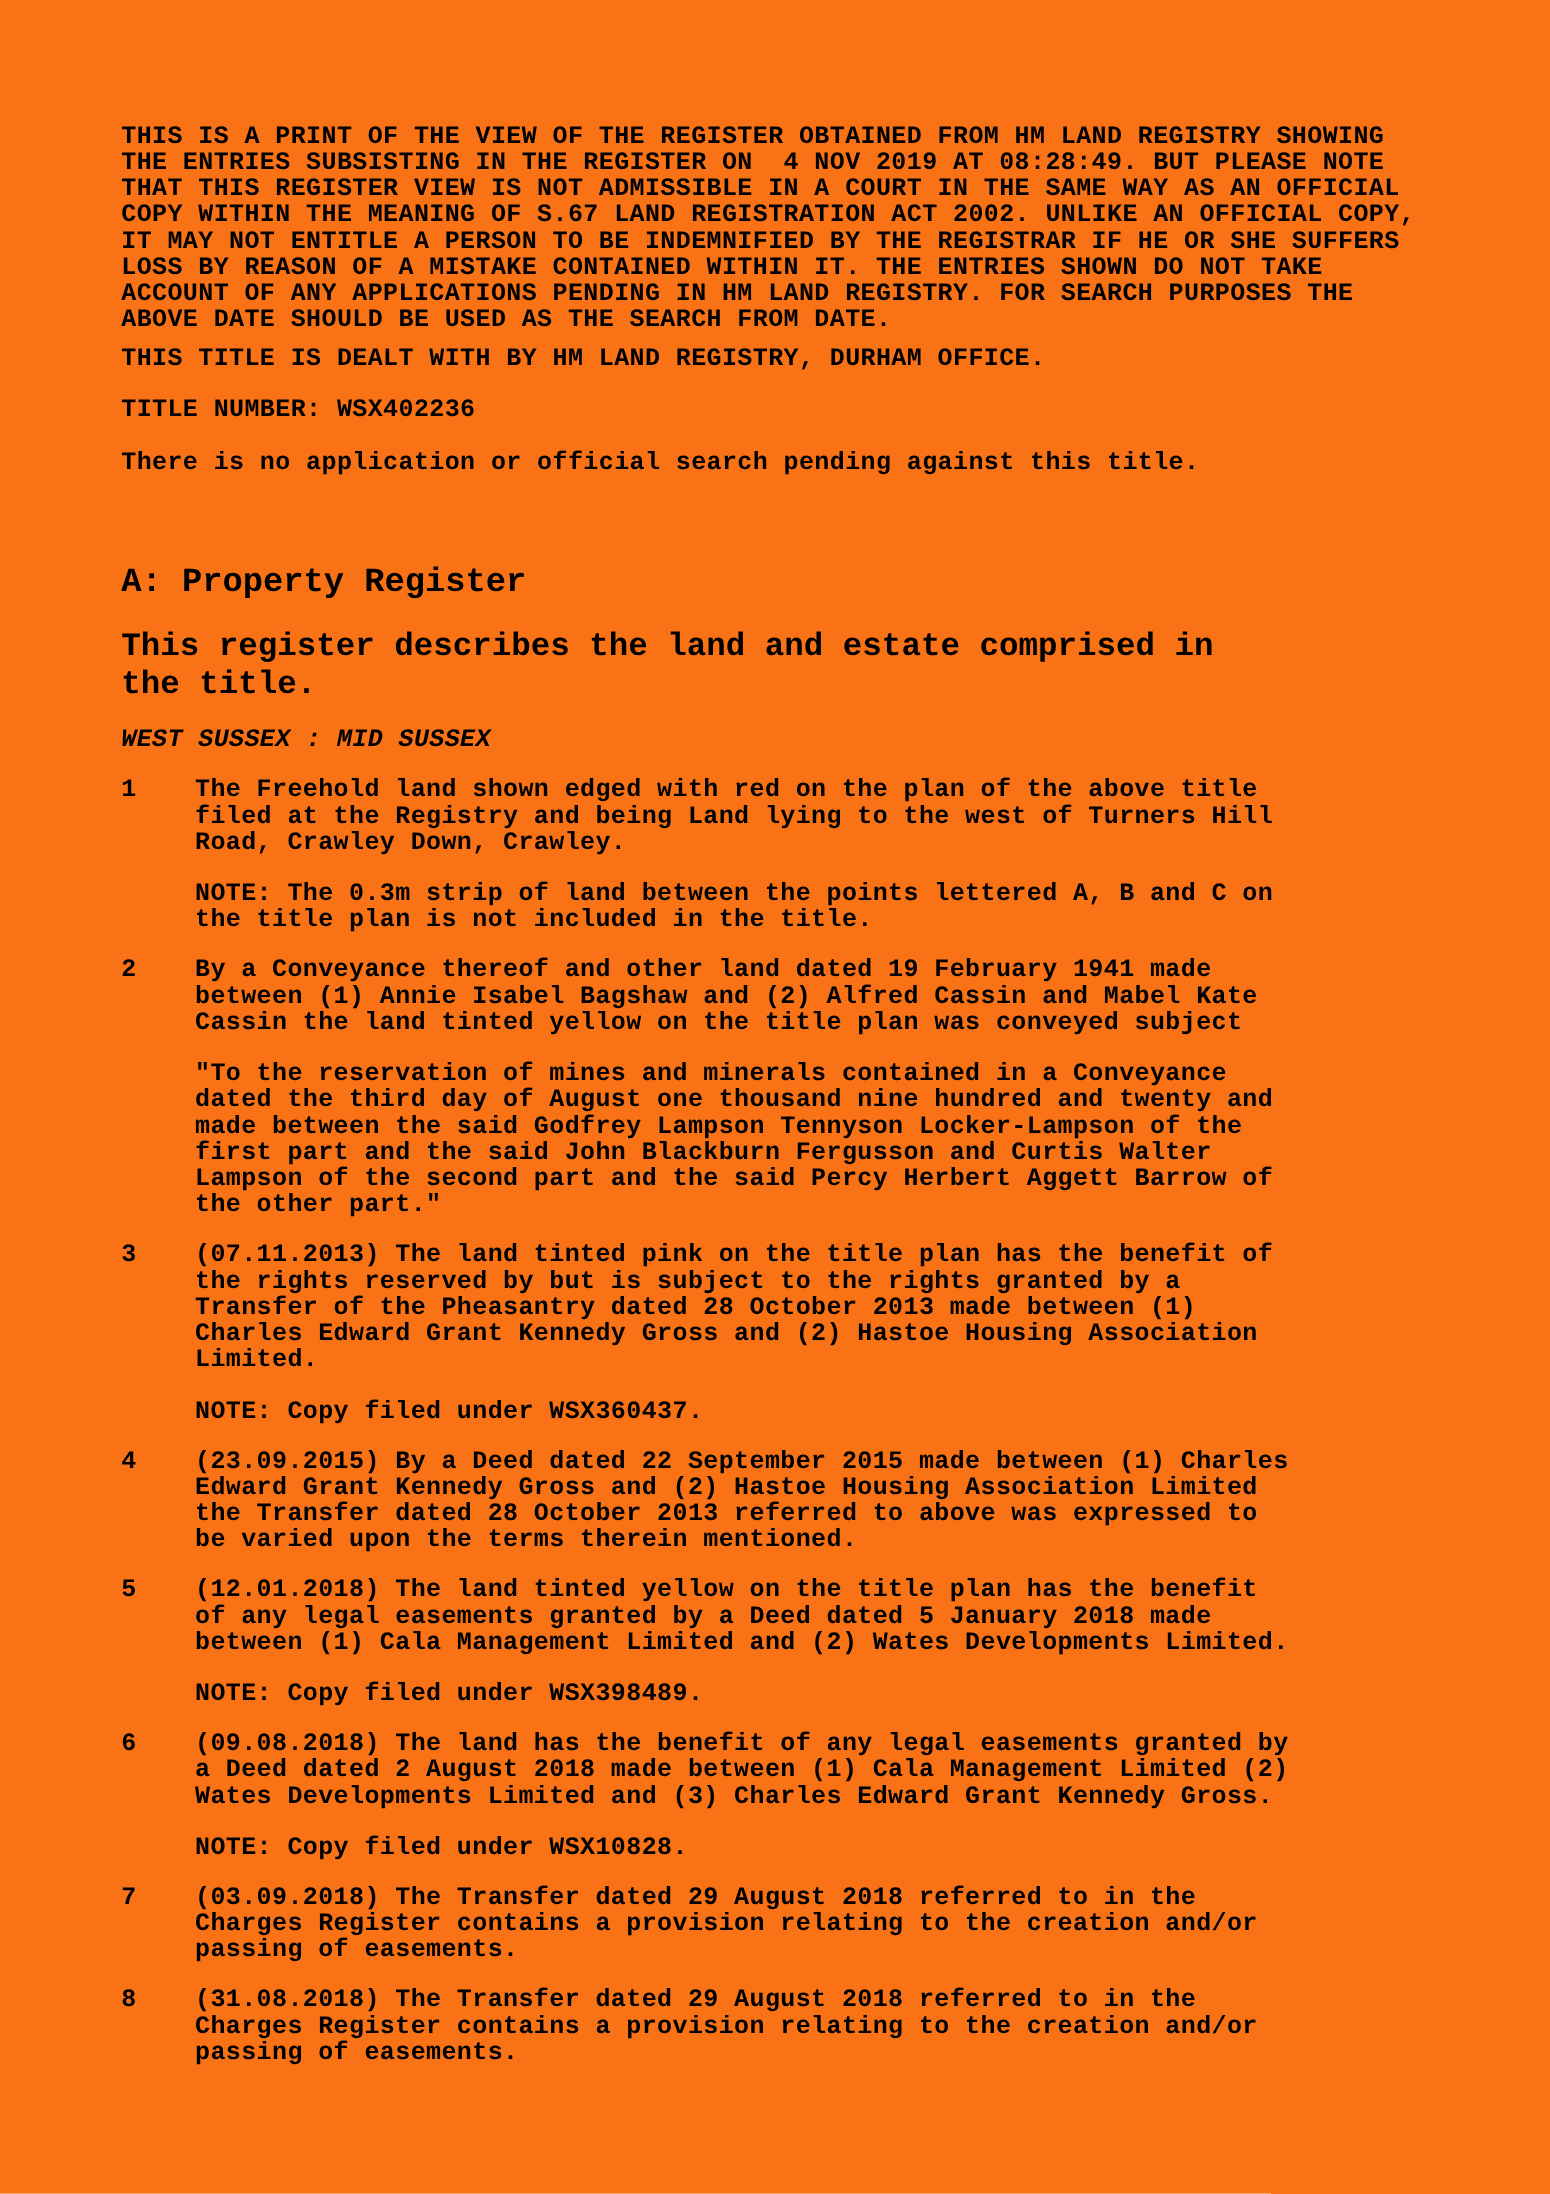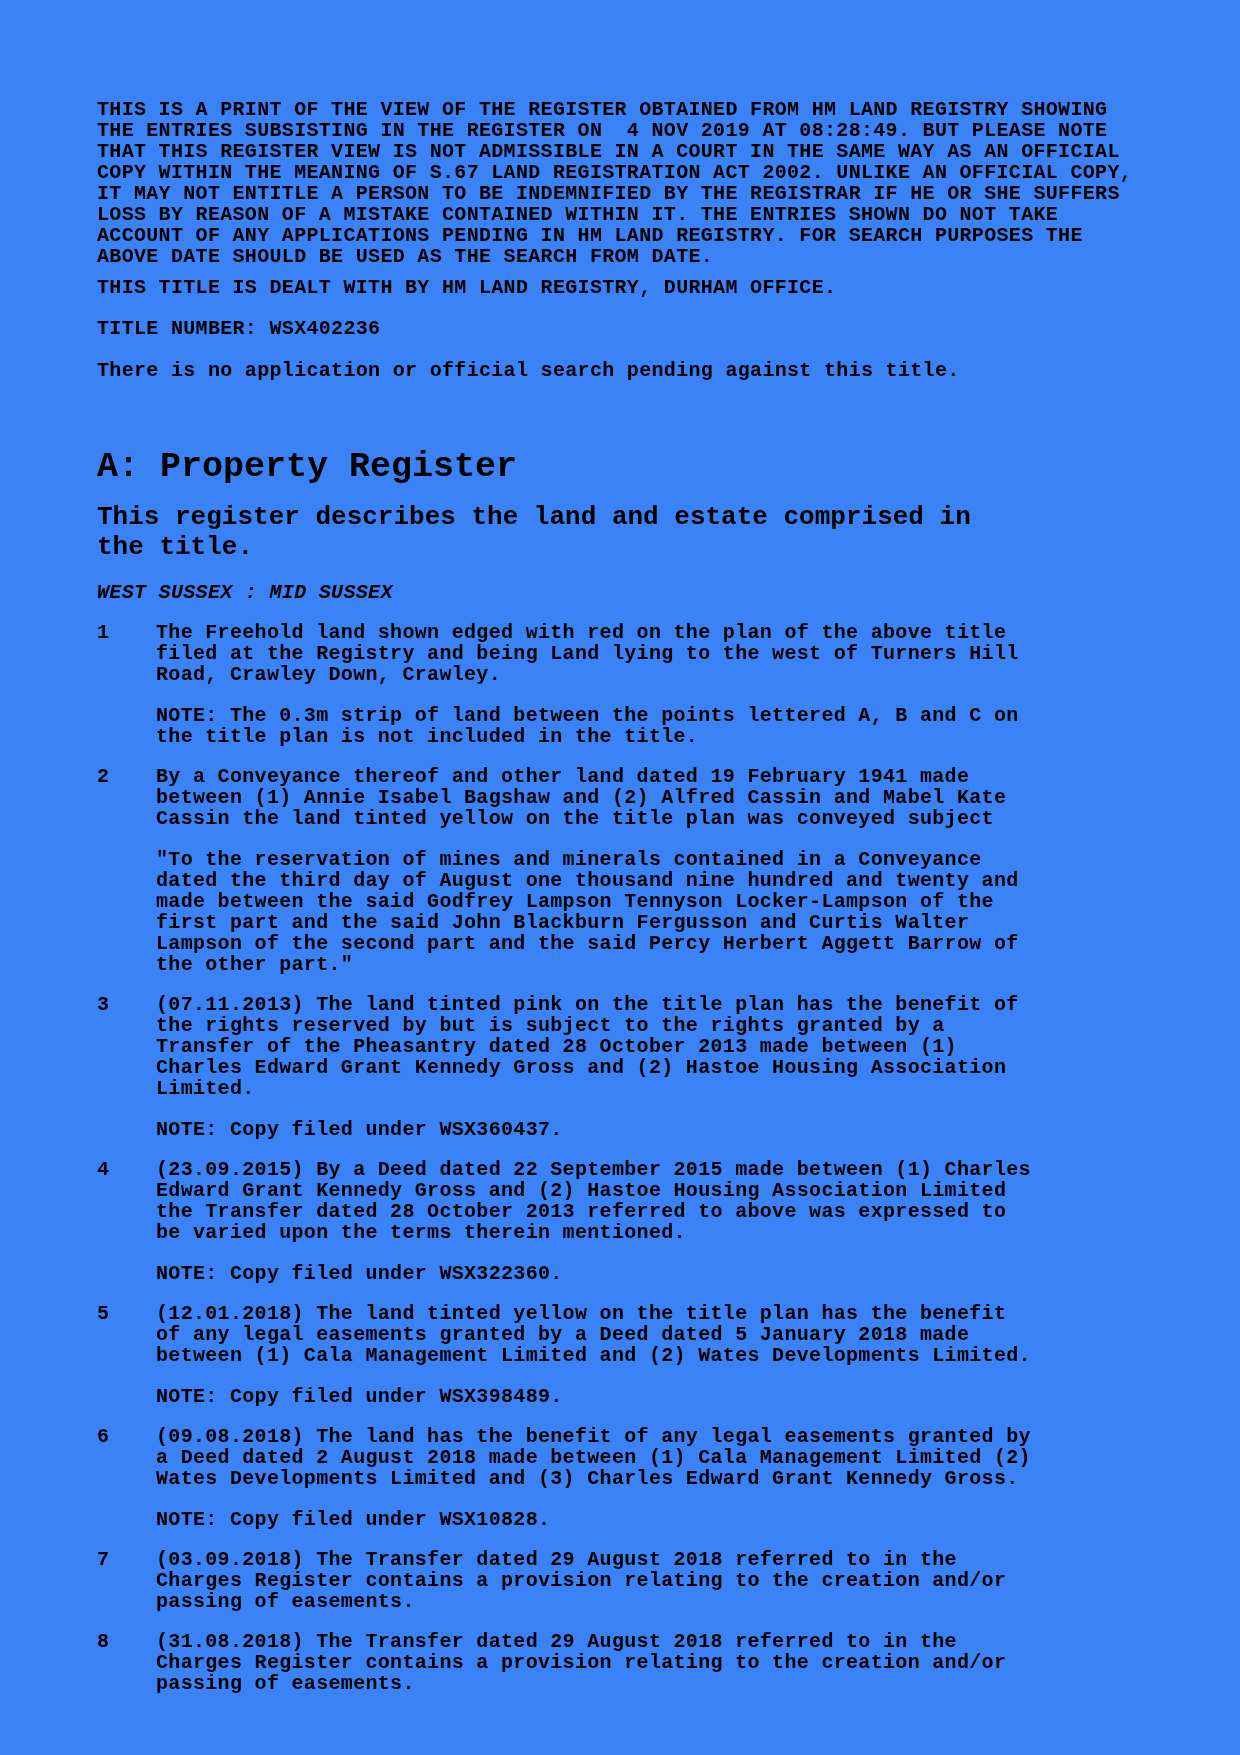--- a/index.html
+++ b/index.html
@@ -5,38 +5,38 @@
   html, body {
     margin: 0;
     padding: 0;
     background: #ffffff;
   }
   .page {
     position: relative;
     width: 1240px;
     height: 1755px;
     box-sizing: border-box;
-    background: #3b82f6;
+    background: #f97316;
     color: #000000;
     padding: 99px 60px 0 97px;
     overflow: hidden;
     font-family: "Liberation Mono", "DejaVu Sans Mono", monospace;
     font-weight: bold;
     font-size: 20px;
     line-height: 21px;
     letter-spacing: 0.32px;
   }
   .pre { white-space: pre; }
   .disclaimer { margin: 0; }
   .office-line { margin-top: 10px; }
   .title-number { margin-top: 20px; }
   .pending { margin-top: 21px; }
   .section-heading {
     margin: 66px 0 0 0;
-    font-size: 35px;
+    font-size: 27px;
     line-height: 40px;
     font-weight: bold;
     letter-spacing: 0px;
   }
   .section-description {
     margin-top: 15px;
     font-size: 26px;
     line-height: 30px;
     letter-spacing: 0px;
   }
@@ -129,21 +129,20 @@
       </div>
     </div>
 
     <div class="entry">
       <div class="pre entry-number">4</div>
       <div class="entry-body">
         <div class="pre entry-para">(23.09.2015) By a Deed dated 22 September 2015 made between (1) Charles
 Edward Grant Kennedy Gross and (2) Hastoe Housing Association Limited
 the Transfer dated 28 October 2013 referred to above was expressed to
 be varied upon the terms therein mentioned.</div>
-        <div class="pre entry-para">NOTE: Copy filed under WSX322360.</div>
       </div>
     </div>
 
     <div class="entry">
       <div class="pre entry-number">5</div>
       <div class="entry-body">
         <div class="pre entry-para">(12.01.2018) The land tinted yellow on the title plan has the benefit
 of any legal easements granted by a Deed dated 5 January 2018 made
 between (1) Cala Management Limited and (2) Wates Developments Limited.</div>
         <div class="pre entry-para">NOTE: Copy filed under WSX398489.</div>

